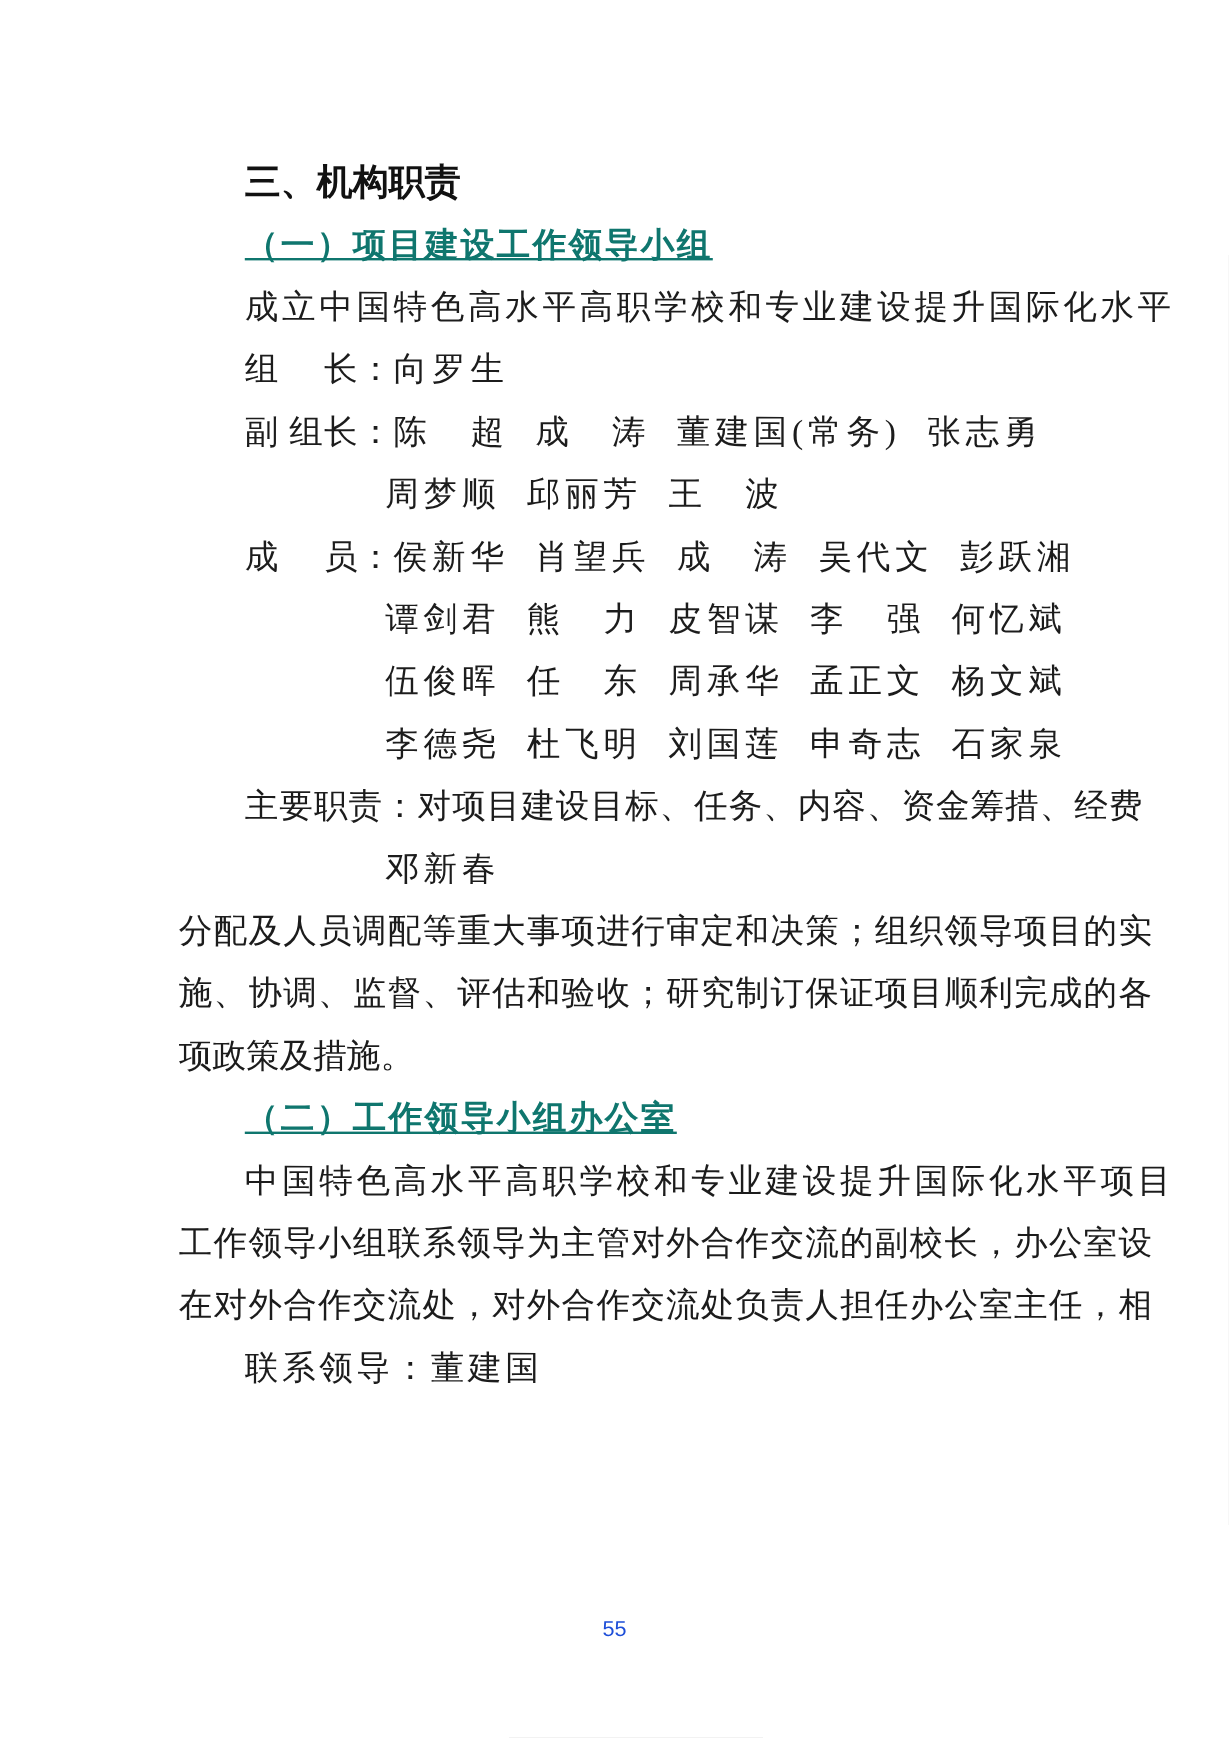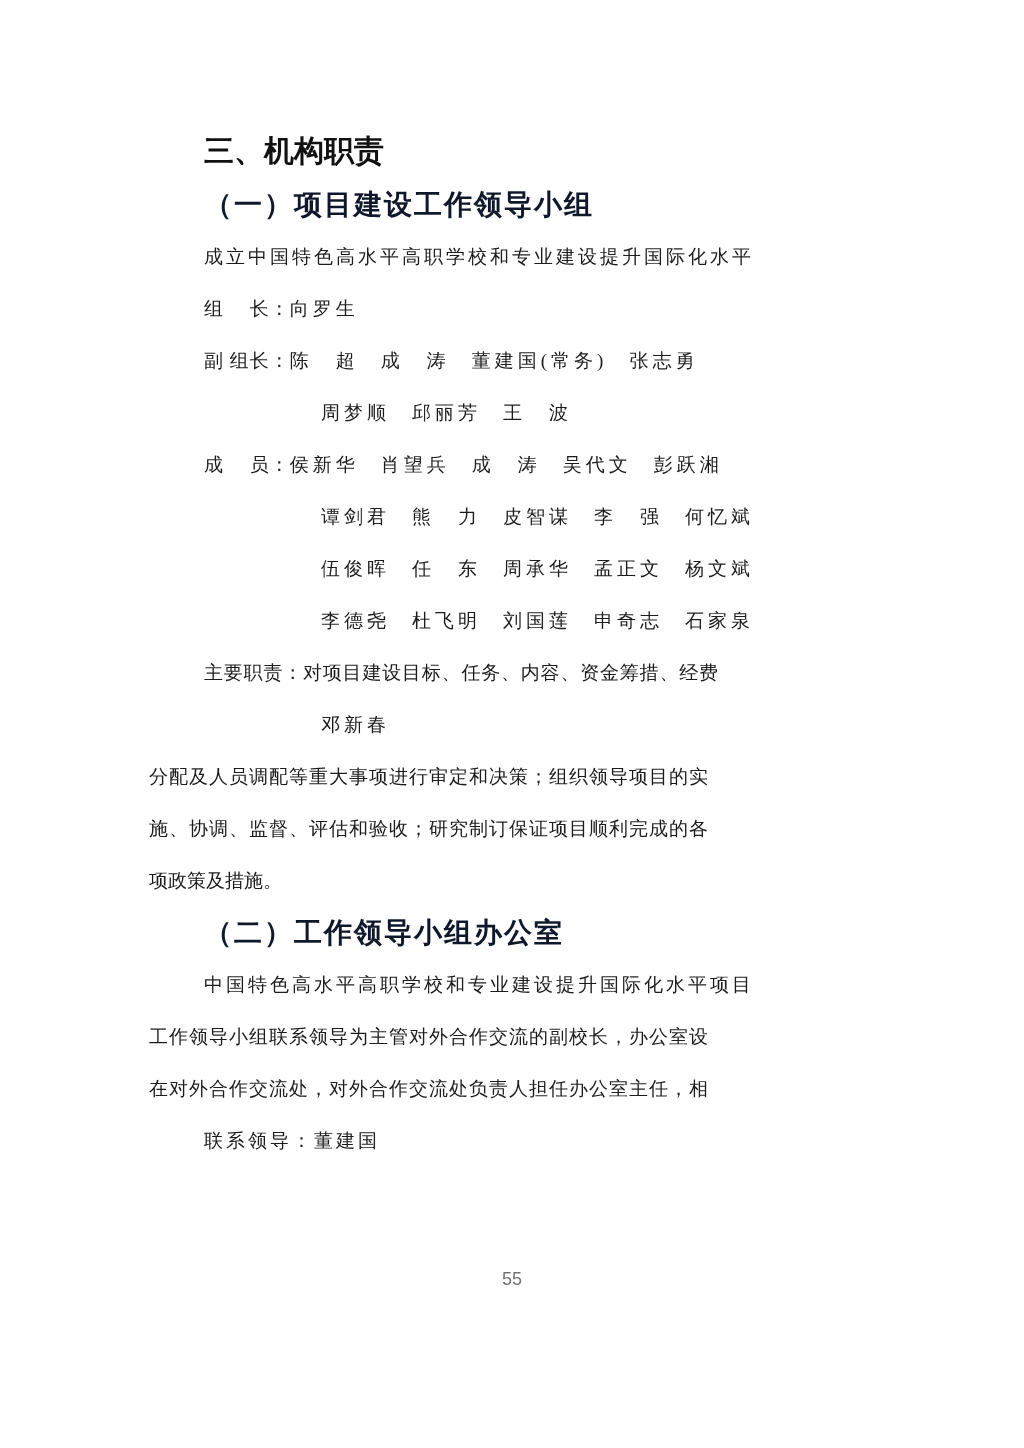--- a/index.html
+++ b/index.html
@@ -13,52 +13,53 @@
     color:#1c1c1c;
   }
   .content{
     position:absolute;
     left:149px;top:127px;
     width:730px;
   }
   .line{
     height:52px;
     line-height:52px;
-    font-size:19px;
+    font-size:28px;
     white-space:nowrap;
   }
   .h1{
-    font-family:Liberation Mono, monospace;
+    font-family:Liberation Sans, sans-serif;
     font-size:30px;
     font-weight:bold;
     color:#111;
   }
   .h2{
     font-size:28px;
     font-weight:bold;
-    color:#0f172a;
+    color:#0f766e;
     letter-spacing:2px;
+    text-decoration:underline;
   }
   .ind{padding-left:55px;}
   .hang{padding-left:172px;}
   .sp3{letter-spacing:3px;}
   .sp1{letter-spacing:1px;}
   .sp08{letter-spacing:0.8px;}
   .role-line{display:flex;align-items:flex-start;}
   .role-label{white-space:pre;letter-spacing:1px;}
   .names{display:inline-flex;gap:22px;}
   .names span{letter-spacing:4px;white-space:pre;}
   .page-number{
     position:absolute;
-    left:0;top:1264px;
+    left:0;top:1342px;
     width:100%;
     text-align:center;
     font-size:18px;
     line-height:30px;
-    color:#737373;
+    color:#1d4ed8;
     font-family:"Liberation Sans","DejaVu Sans",sans-serif;
   }
 </style>
 </head>
 <body>
 
 <div class="page">
   <div class="content">
 
     <div class="line h1 ind">三、机构职责</div>

